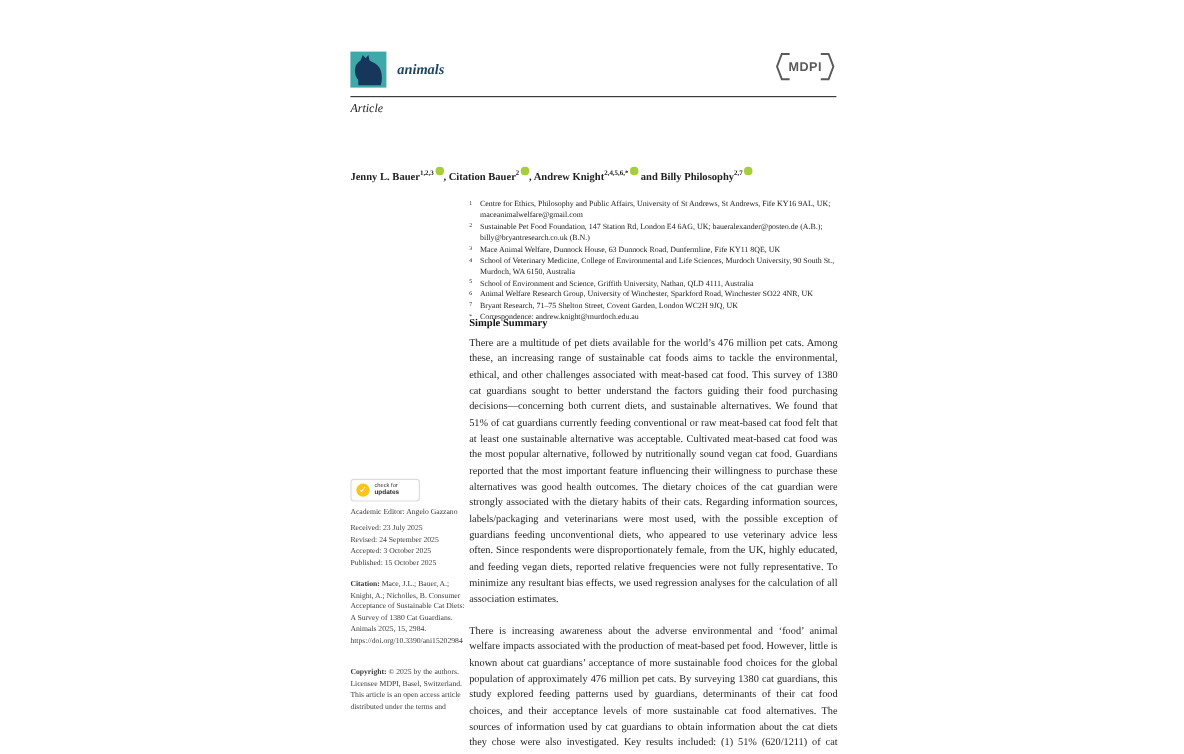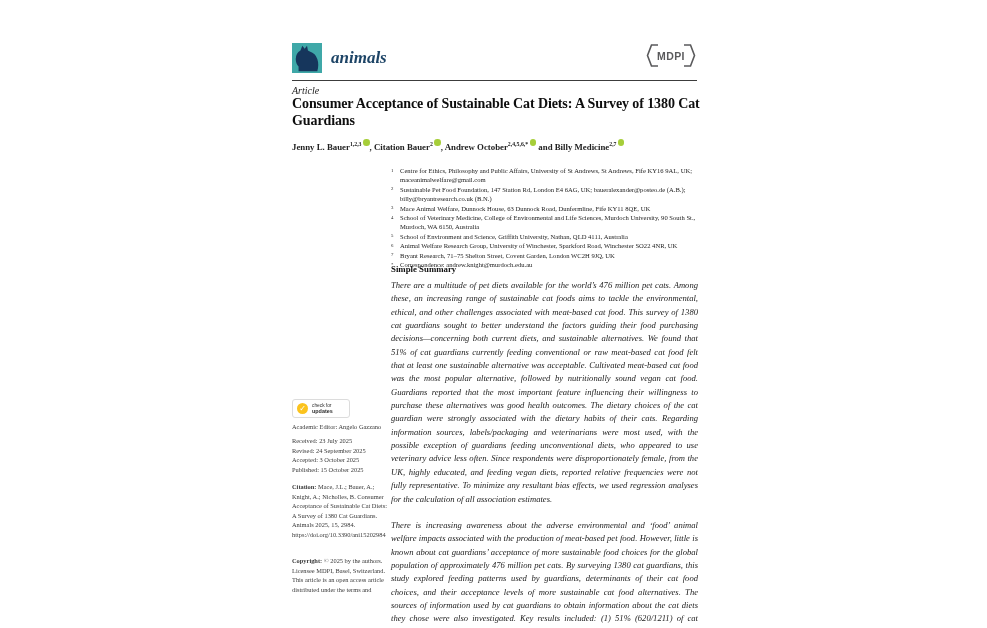--- a/index.html
+++ b/index.html
@@ -7,41 +7,41 @@
     width:987px; height:628px; background:#ffffff;
     font-family:"Liberation Serif", serif; color:#1c1c1c;
     -webkit-font-smoothing:antialiased;
   }
   .page { position:relative; width:987px; height:628px; overflow:hidden; background:#fff; }
 
   
   .header { position:absolute; left:292px; top:42px; width:405px; display:flex; justify-content:space-between; align-items:center; }
   .brand { display:flex; align-items:center; gap:9px; }
   .brand-square { width:30px; height:30px; background:#3fa8a8; display:flex; align-items:flex-end; justify-content:center; overflow:hidden; }
-  .journal-name { font-style:italic; font-weight:bold; font-size:17px; color:#1d4466; }
+  .journal-name { font-style:italic; font-weight:bold; font-size:12px; color:#1d4466; }
   .mdpi-logo { display:block; }
 
   .rule { position:absolute; left:292px; top:80px; width:405px; border-top:1.2px solid #3c3c3c; }
 
   .article-type { position:absolute; left:292px; top:85px; font-style:italic; font-size:10px; color:#222; }
 
   .title { position:absolute; left:292px; top:96px; width:414px; font-size:14px; font-weight:bold; line-height:16.5px; color:#0e0e0e; letter-spacing:-0.1px; }
 
   .authors { position:absolute; left:292px; top:139px; width:410px; font-size:8.8px; font-weight:bold; color:#222; }
   .authors sup { font-size:5.8px; font-weight:bold; }
   .orcid { display:inline-block; width:6.5px; height:6.5px; border-radius:50%; background:#a6ce39; margin-left:1.5px; vertical-align:4px; }
 
   .affiliations { position:absolute; left:391px; top:166px; width:307px; font-size:6.6px; line-height:9.4px; color:#222; }
   .aff-row { display:flex; }
   .aff-marker { flex:none; width:9px; font-size:4.8px; position:relative; top:-0.5px; }
   .aff-text { flex:1; }
 
   .main-col { position:absolute; left:391px; top:264px; width:307px; }
   .sec-heading { font-size:8.8px; font-weight:bold; margin:0 0 5px 0; color:#111; }
-  .sec-body { font-size:8.6px; line-height:13.35px; text-align:justify; margin:0 0 13px 0; color:#1c1c1c;font-style:italic; }
+  .sec-body { font-size:8.6px; line-height:13.35px; text-align:justify; margin:0 0 13px 0; color:#1c1c1c; }
 
   
   .sidebar { position:absolute; left:292px; top:399px; width:96px; color:#3a3a3a; }
   .badge { display:flex; align-items:center; gap:4px; width:48px; padding:3px 4px; border:0.8px solid #dcdcdc; border-radius:3px; background:#fff; cursor:pointer; }
   .badge-circle { flex:none; width:11px; height:11px; border-radius:50%; background:#fbc31d; color:#ffffff; font-size:8px; line-height:11px; text-align:center; font-family:"Liberation Sans", sans-serif; }
   .badge-text { font-family:"Liberation Sans", sans-serif; font-size:4.8px; line-height:5.4px; color:#2e2e2e; }
   .badge-line2 { font-weight:bold; font-size:5.4px; }
   .editor { margin-top:5px; font-size:6.4px; }
   .dates { margin-top:6px; font-size:6.4px; line-height:9.6px; }
   .citation { margin-top:8px; font-size:6.4px; line-height:9.5px; }
@@ -68,24 +68,23 @@
         <path d="M39 3 H45.5 L49.5 13.5 L45.5 24 H39" fill="none" stroke="#5a5a5c" stroke-width="1.6"></path>
         <text x="26" y="17.5" text-anchor="middle" font-family="Liberation Sans, sans-serif" font-size="10.5" font-weight="bold" fill="#5a5a5c" letter-spacing="0.4">MDPI</text>
       </svg>
     </div>
   </div>
 
   <div class="rule"></div>
 
   <div class="article-type">Article</div>
 
-  <h1 class="title" style="margin:0;">Consumer Acceptance of Sustainable Cat Diets: A Survey of 1380 Cat Guardians</h1>
 
   <div class="authors">
-    <span><span>Jenny L. Bauer</span><sup>1,2,3</sup><span class="orcid"></span><span>, </span></span><span><span>Citation Bauer</span><sup>2</sup><span class="orcid"></span><span>, </span></span><span><span>Andrew October</span><sup>2,4,5,6,*</sup><span class="orcid"></span><span> and </span></span><span><span>Billy Medicine</span><sup>2,7</sup><span class="orcid"></span></span>
+    <span><span>Jenny L. Bauer</span><sup>1,2,3</sup><span class="orcid"></span><span>, </span></span><span><span>Citation Bauer</span><sup>2</sup><span class="orcid"></span><span>, </span></span><span><span>Andrew Knight</span><sup>2,4,5,6,*</sup><span class="orcid"></span><span> and </span></span><span><span>Billy Philosophy</span><sup>2,7</sup><span class="orcid"></span></span>
   </div>
 
   <div class="affiliations">
     <div class="aff-row">
         <span class="aff-marker">1</span>
         <span class="aff-text">Centre for Ethics, Philosophy and Public Affairs, University of St Andrews, St Andrews, Fife KY16 9AL, UK; maceanimalwelfare@gmail.com</span>
       </div>
     <div class="aff-row">
         <span class="aff-marker">2</span>
         <span class="aff-text">Sustainable Pet Food Foundation, 147 Station Rd, London E4 6AG, UK; baueralexander@posteo.de (A.B.); billy@bryantresearch.co.uk (B.N.)</span>

